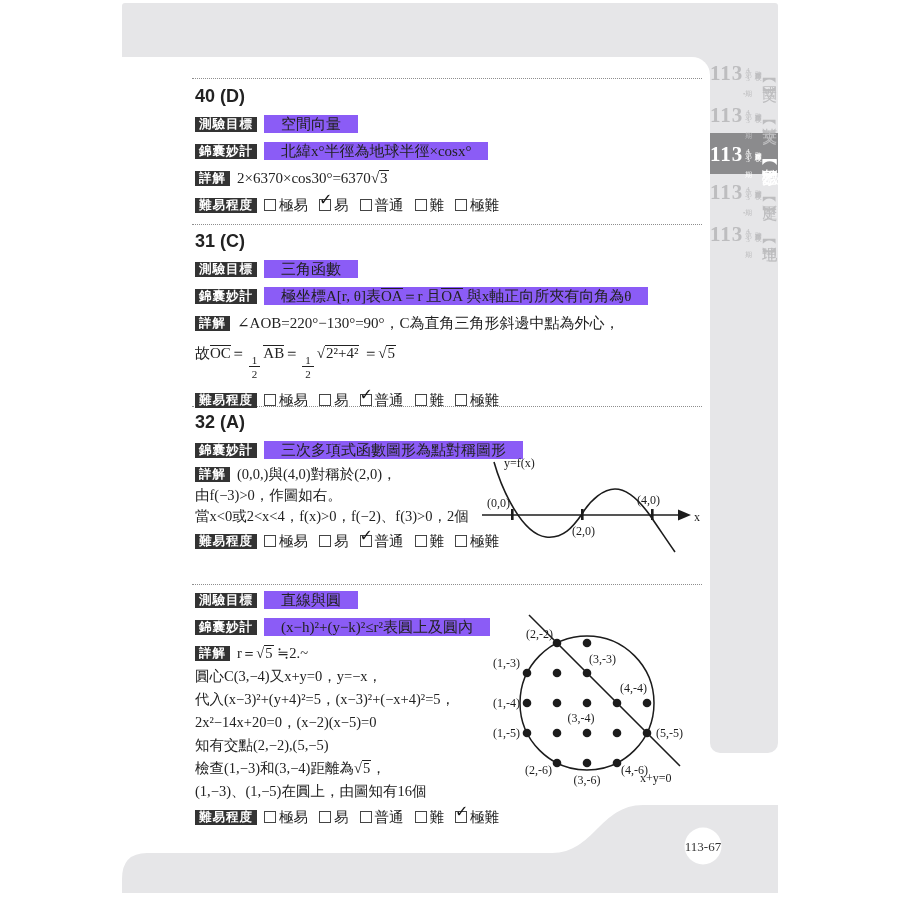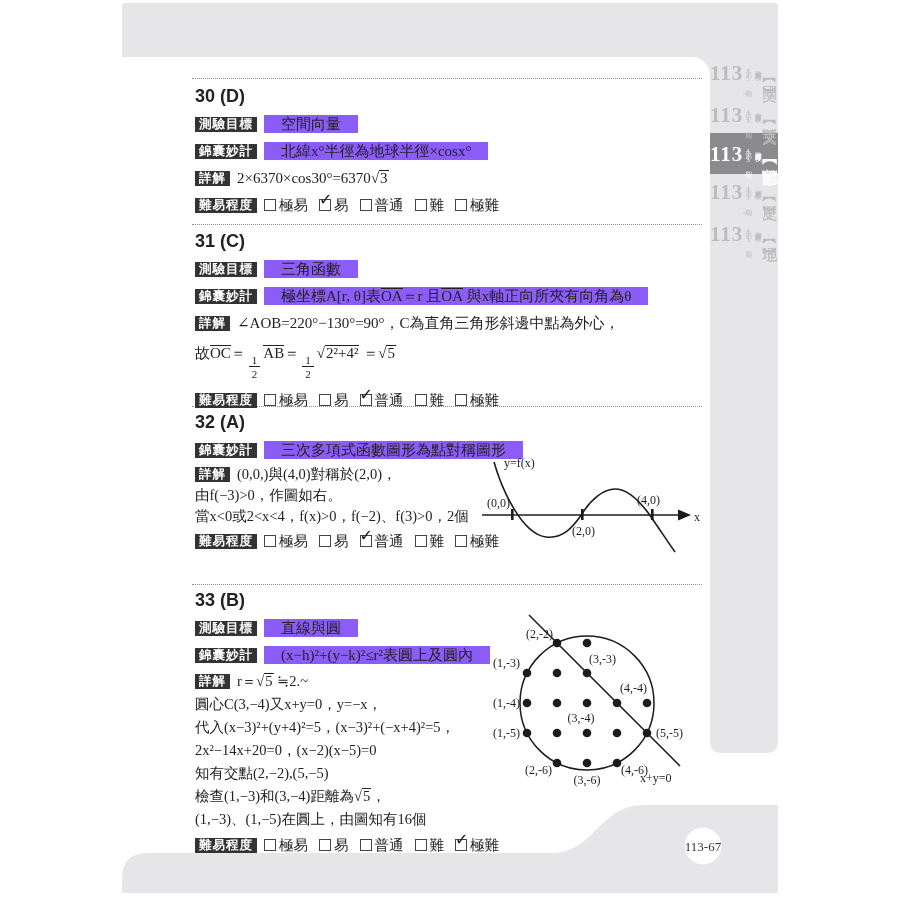--- a/index.html
+++ b/index.html
@@ -105,21 +105,21 @@
       </div>
     </div>
 </aside>
 
 <div class="sep" style="top:78px"></div>
 <div class="sep" style="top:224px"></div>
 <div class="sep" style="top:406px"></div>
 <div class="sep" style="top:584px"></div>
 
 <section class="problem" style="top:86px">
-  <div class="ptitle"><span>30</span> <span>(D)</span></div>
+  <div class="ptitle"><span>40</span> <span>(D)</span></div>
   <div class="row"><span class="badge">測驗目標</span><span class="hl">空間向量</span></div>
   <div class="row"><span class="badge">錦囊妙計</span><span class="hl">北緯x°半徑為地球半徑×cosx°</span></div>
   <div class="row"><span class="badge">詳解</span><span>2×6370×cos30°=6370<span class="sqrt">√<span class="ol rad">3</span></span></span></div>
   <div class="row"><span class="badge">難易程度</span><span class="cb"><span class="box"></span><span class="cbl">極易</span></span><span class="cb checked"><span class="box"></span><span class="check">✓</span><span class="cbl">易</span></span><span class="cb"><span class="box"></span><span class="cbl">普通</span></span><span class="cb"><span class="box"></span><span class="cbl">難</span></span><span class="cb"><span class="box"></span><span class="cbl">極難</span></span></div>
 </section>
 
 <section class="problem" style="top:231px">
   <div class="ptitle"><span>31</span> <span>(C)</span></div>
   <div class="row"><span class="badge">測驗目標</span><span class="hl">三角函數</span></div>
   <div class="row"><span class="badge">錦囊妙計</span><span class="hl">極坐標A[r, θ]表<span class="ol">OA</span>＝r 且<span class="ol">OA</span> 與x軸正向所夾有向角為θ</span></div>
@@ -137,21 +137,20 @@
 <section class="problem" style="top:412px">
   <div class="ptitle"><span>32</span> <span>(A)</span></div>
   <div class="row" style="margin-bottom:4px"><span class="badge">錦囊妙計</span><span class="hl">三次多項式函數圖形為點對稱圖形</span></div>
   <div class="row tight"><span class="badge">詳解</span><span>(0,0,)與(4,0)對稱於(2,0)，</span></div>
   <div class="row tight"><span>由f(−3)&gt;0，作圖如右。</span></div>
   <div class="row tight" style="margin-bottom:6px"><span>當x&lt;0或2&lt;x&lt;4，f(x)&gt;0，f(−2)、f(3)&gt;0，2個</span></div>
   <div class="row"><span class="badge">難易程度</span><span class="cb"><span class="box"></span><span class="cbl">極易</span></span><span class="cb"><span class="box"></span><span class="cbl">易</span></span><span class="cb checked"><span class="box"></span><span class="check">✓</span><span class="cbl">普通</span></span><span class="cb"><span class="box"></span><span class="cbl">難</span></span><span class="cb"><span class="box"></span><span class="cbl">極難</span></span></div>
 </section>
 
 <section class="problem" style="top:590px">
-  <div class="ptitle"><span>33</span> <span>(B)</span></div>
   <div class="row"><span class="badge">測驗目標</span><span class="hl">直線與圓</span></div>
   <div class="row" style="margin-bottom:5px"><span class="badge">錦囊妙計</span><span class="hl">(x−h)²+(y−k)²≤r²表圓上及圓內</span></div>
   <div class="row p33row"><span class="badge">詳解</span><span>r＝<span class="sqrt">√<span class="ol rad">5</span></span> ≒2.~</span></div>
   <div class="row p33row"><span>圓心C(3,−4)又x+y=0，y=−x，</span></div>
   <div class="row p33row"><span>代入(x−3)²+(y+4)²=5，(x−3)²+(−x+4)²=5，</span></div>
   <div class="row p33row"><span>2x²−14x+20=0，(x−2)(x−5)=0</span></div>
   <div class="row p33row"><span>知有交點(2,−2),(5,−5)</span></div>
   <div class="row p33row"><span>檢查(1,−3)和(3,−4)距離為<span class="sqrt">√<span class="ol rad">5</span></span>，</span></div>
   <div class="row p33row" style="margin-bottom:6px"><span>(1,−3)、(1,−5)在圓上，由圖知有16個</span></div>
   <div class="row"><span class="badge">難易程度</span><span class="cb"><span class="box"></span><span class="cbl">極易</span></span><span class="cb"><span class="box"></span><span class="cbl">易</span></span><span class="cb"><span class="box"></span><span class="cbl">普通</span></span><span class="cb"><span class="box"></span><span class="cbl">難</span></span><span class="cb checked"><span class="box"></span><span class="check">✓</span><span class="cbl">極難</span></span></div>

